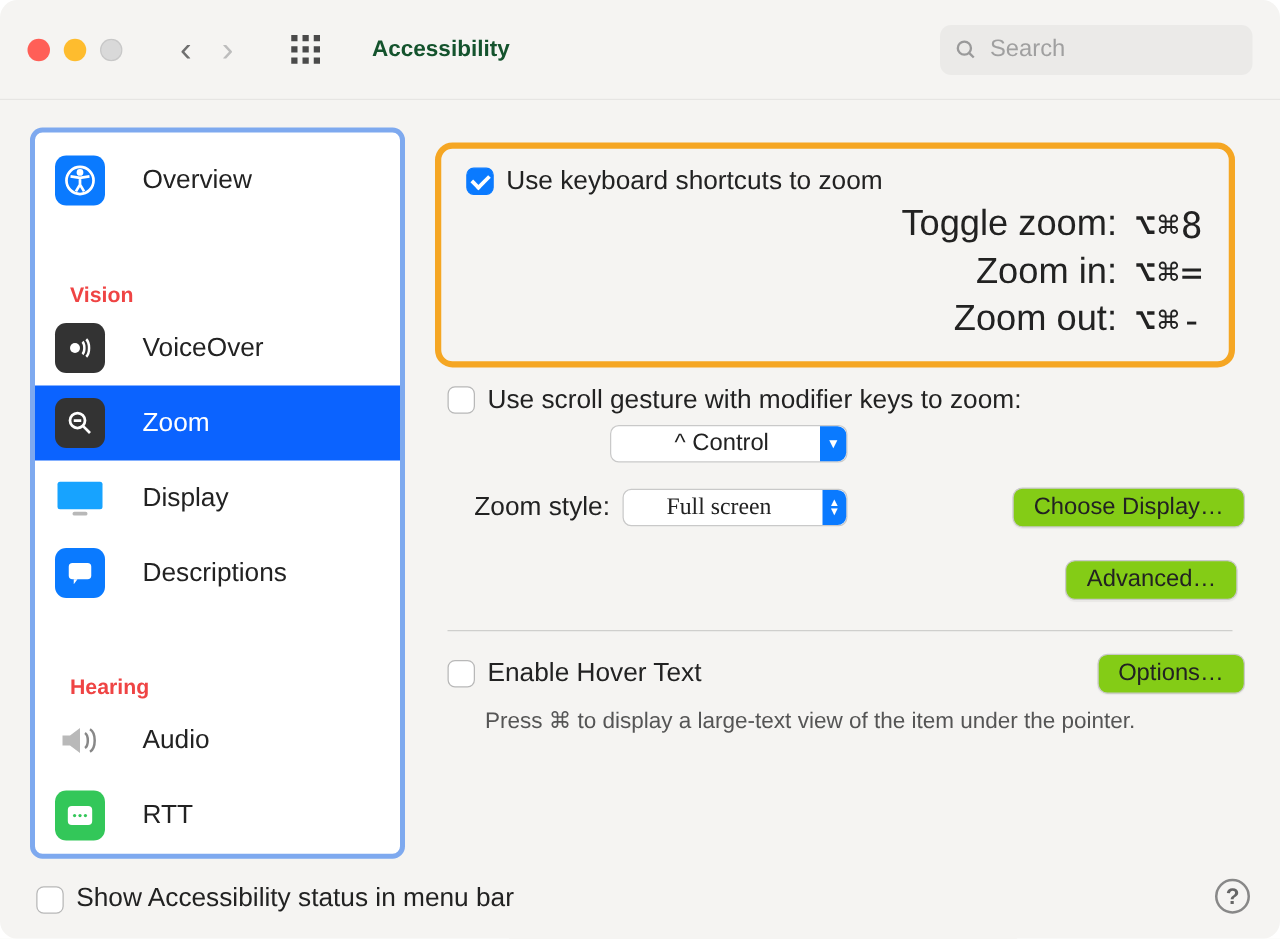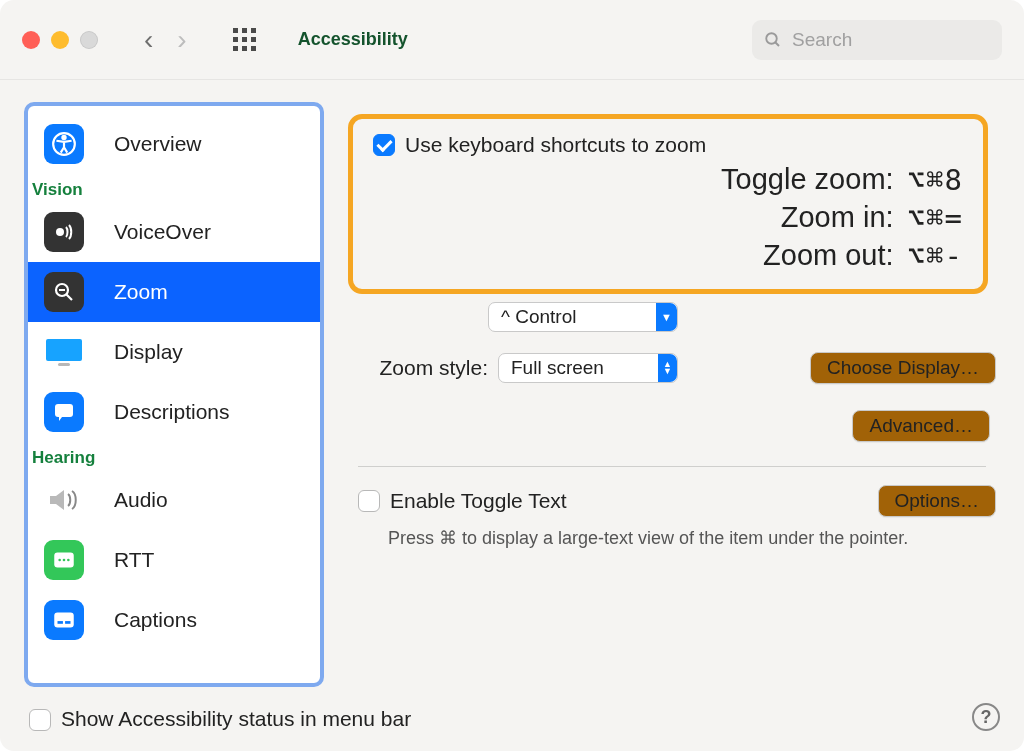--- a/index.html
+++ b/index.html
@@ -81,22 +81,23 @@
     flex: 0 0 300px;
     border: 4px solid #7ea9ef;
     border-radius: 10px;
     background:#fff;
     overflow: hidden;
     display:flex;
     flex-direction:column;
   }
   .side-inner { overflow-y:auto; padding: 8px 0 0 0; }
   .side-group {
-    font-size: 17px; font-weight:600; color:#15803d;
-    padding: 6px 16px 2px 4px;
+    font-size: 17px; font-weight:600; color:#ef4444;
+    padding: 6px 16px 2px 28px;
+    margin-top: 46px;
   }
   .side-item {
     display:flex; align-items:center; gap: 30px;
     padding: 10px 16px;
     font-size: 21px;
     color:#222;
     cursor:pointer;
   }
   .side-item.selected {
     background:#0b63ff; color:#fff;
@@ -149,43 +150,44 @@
   }
   .kv-grid .k { text-align:right; }
   .kv-grid .v { font-family: -apple-system, Menlo, monospace; letter-spacing:1px; }
   .row {
     display:flex; align-items:center; gap:10px;
     font-size: 21px;
     margin-top: 14px;
     padding-left: 10px;
   }
   .popup {
-    display:inline-flex; align-items:center; justify-content:space-between;
+    display:inline-flex; align-items:center; justify-content:flex-end;
     height: 30px;
     background:#fff;
     border:1px solid #c9c9c9;
     border-radius:7px;
     padding: 0 0 0 12px;
     font-size:19px;
     color:#222;
     min-width: 190px;
+    gap: 31px;
   }
   .popup .arrow {
     background:#0a7aff;
     color:#fff;
     height:100%;
     display:flex; flex-direction:column; align-items:center; justify-content:center;
     border-radius: 0 7px 7px 0;
     padding: 0 5px;
     font-size:9px; line-height:7px;
     margin-left:10px;
   }
   .popup.single .arrow { font-size:11px; line-height:11px; }
   .btn {
-    background:#a16207; border:1px solid #c9c9c9; border-radius:8px;
+    background:#84cc16; border:1px solid #c9c9c9; border-radius:8px;
     padding: 4px 16px; font-size:19px; color:#222;
     box-shadow: 0 1px 1px rgba(0,0,0,0.05);
     cursor:pointer;
     white-space:nowrap;
   }
   .hr {
     height:1px; background:#cfcfcd; margin: 24px 10px 18px 10px;
   }
   .hint {
     font-size: 18px; color:#555;
@@ -350,46 +352,50 @@
         <div class="kv-grid">
           <span class="k">Toggle zoom:</span>
           <span class="v">⌥⌘8</span>
           <span class="k">Zoom in:</span>
           <span class="v">⌥⌘=</span>
           <span class="k">Zoom out:</span>
           <span class="v">⌥⌘-</span>
         </div>
       </div>
 
+      <div class="row">
+        <span class="chk"></span>
+        <span>Use scroll gesture with modifier keys to zoom:</span>
+      </div>
       <div class="row" style="padding-left:140px; margin-top:8px;">
         <span class="popup single">
           <span>^ Control</span>
           <span class="arrow">▼</span>
         </span>
       </div>
 
       <div class="row" style="margin-top:20px; align-items:center; padding-left:10px;">
         <span style="flex:0 0 130px; text-align:right;">Zoom style:</span>
-        <span class="popup" style="min-width:180px;">
+        <span class="popup" style="min-width:180px;font-family:Liberation Serif, serif;">
           <span>Full screen</span>
           <span class="arrow">▲<br>▼</span>
         </span>
         <span style="flex:1"></span>
         <button class="btn">Choose Display…</button>
       </div>
 
       <div class="row" style="justify-content:flex-end; padding-right:6px; margin-top:26px;">
         <button class="btn">Advanced…</button>
       </div>
 
       <div class="hr"></div>
 
       <div class="row" style="padding-left:10px;">
         <span class="chk"></span>
-        <span>Enable Toggle Text</span>
+        <span>Enable Hover Text</span>
         <span style="flex:1"></span>
         <button class="btn">Options…</button>
       </div>
       <div class="hint">Press ⌘ to display a large-text view of the item under the pointer.</div>
     </div>
 
   </div>
 
   <div class="footer">
     <span class="chk" style="margin-right:10px;"></span>

